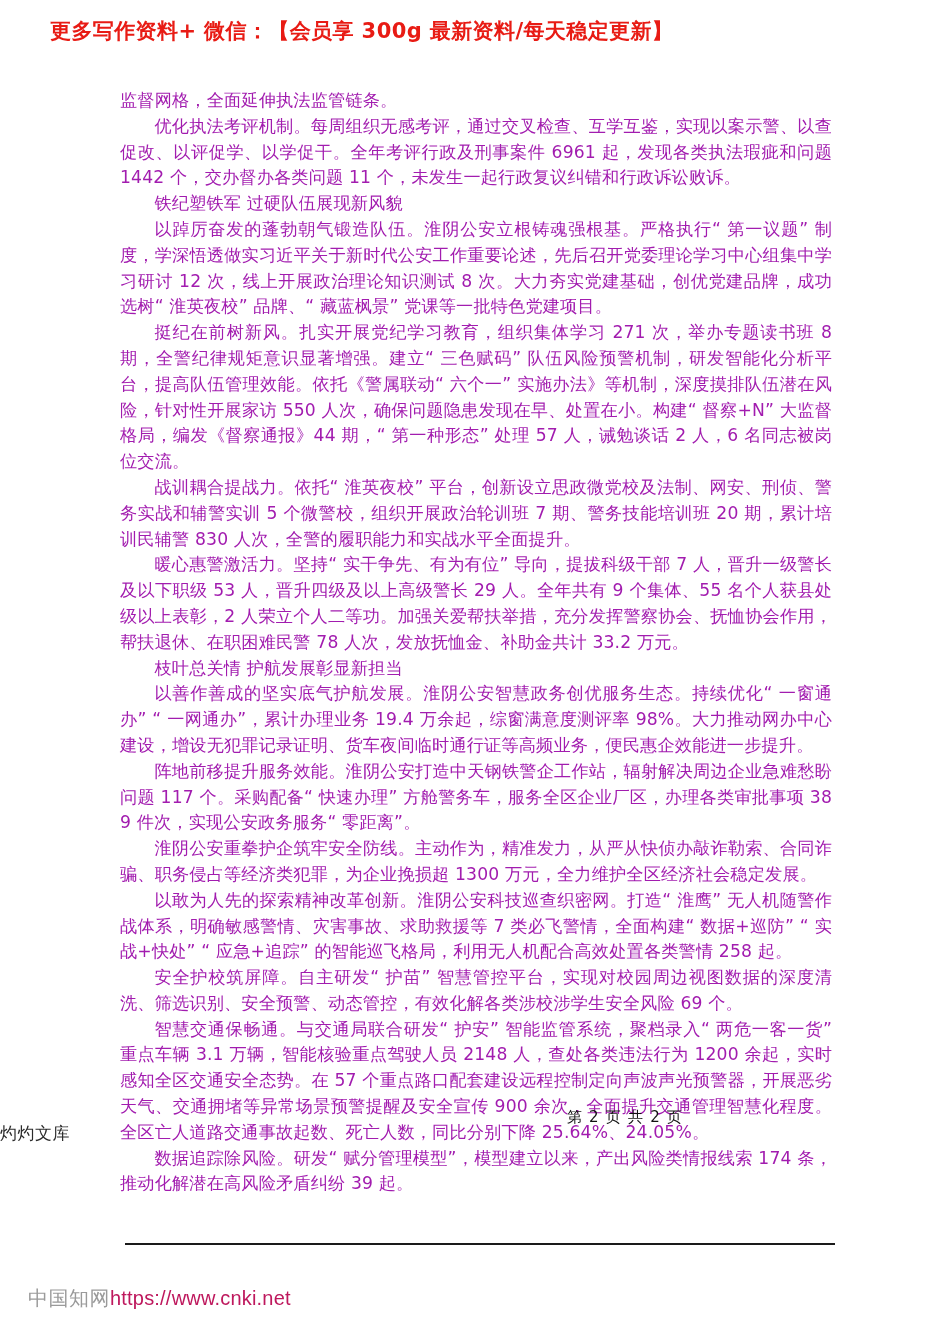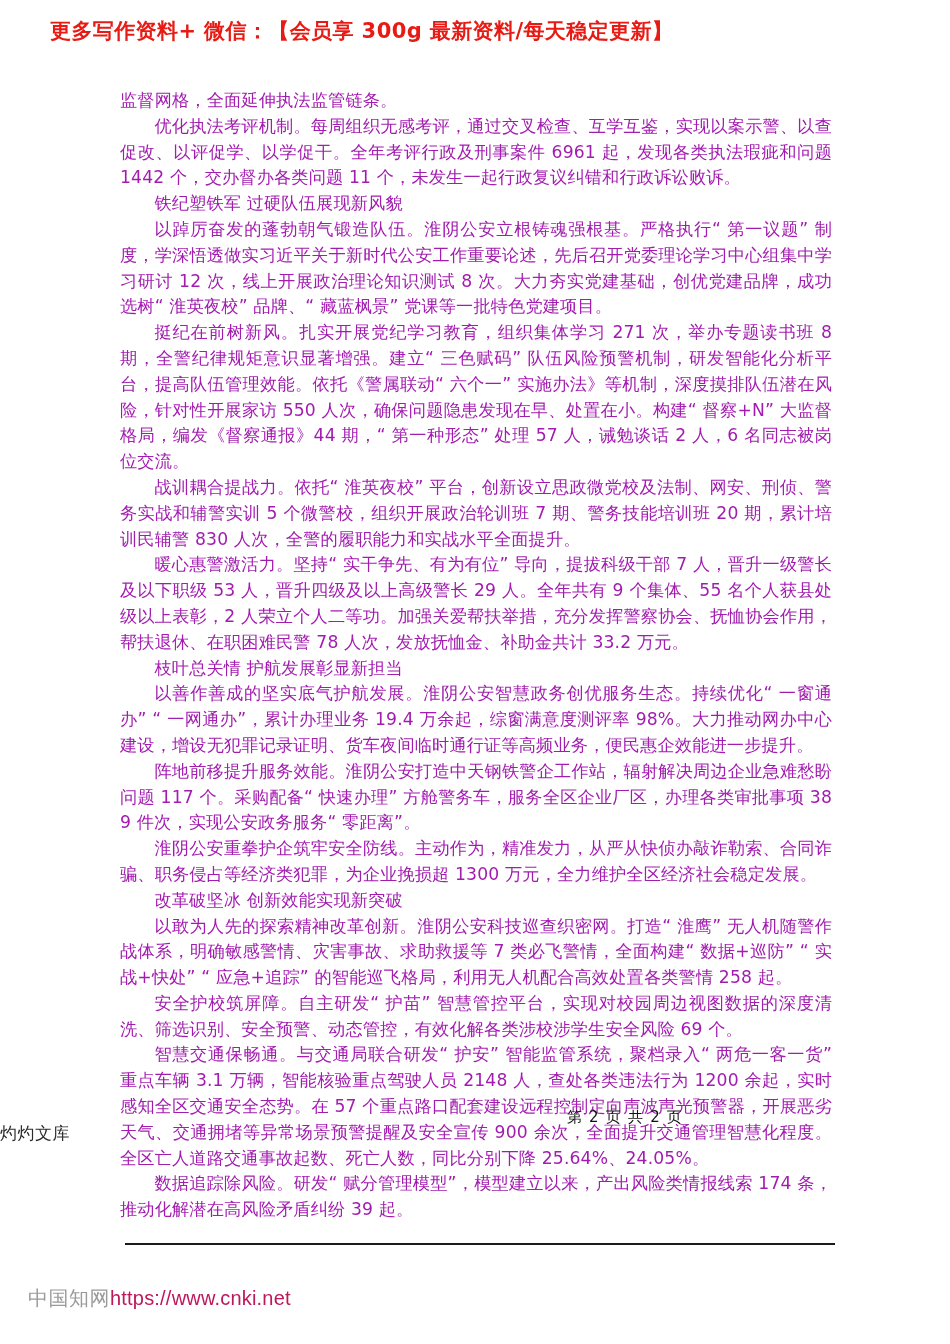--- a/index.html
+++ b/index.html
@@ -140,21 +140,20 @@
     <p class="para indent">优化执法考评机制。每周组织无感考评，通过交叉检查、互学互鉴，实现以案示警、以查促改、以评促学、以学促干。全年考评行政及刑事案件 6961 起，发现各类执法瑕疵和问题 1442 个，交办督办各类问题 11 个，未发生一起行政复议纠错和行政诉讼败诉。</p>
     <p class="para heading">铁纪塑铁军 过硬队伍展现新风貌</p>
     <p class="para indent">以踔厉奋发的蓬勃朝气锻造队伍。淮阴公安立根铸魂强根基。严格执行“ 第一议题” 制度，学深悟透做实习近平关于新时代公安工作重要论述，先后召开党委理论学习中心组集中学习研讨 12 次，线上开展政治理论知识测试 8 次。大力夯实党建基础，创优党建品牌，成功选树“ 淮英夜校” 品牌、“ 藏蓝枫景” 党课等一批特色党建项目。</p>
     <p class="para indent">挺纪在前树新风。扎实开展党纪学习教育，组织集体学习 271 次，举办专题读书班 8 期，全警纪律规矩意识显著增强。建立“ 三色赋码” 队伍风险预警机制，研发智能化分析平台，提高队伍管理效能。依托《警属联动“ 六个一” 实施办法》等机制，深度摸排队伍潜在风险，针对性开展家访 550 人次，确保问题隐患发现在早、处置在小。构建“ 督察+N” 大监督格局，编发《督察通报》44 期，“ 第一种形态” 处理 57 人，诫勉谈话 2 人，6 名同志被岗位交流。</p>
     <p class="para indent">战训耦合提战力。依托“ 淮英夜校” 平台，创新设立思政微党校及法制、网安、刑侦、警务实战和辅警实训 5 个微警校，组织开展政治轮训班 7 期、警务技能培训班 20 期，累计培训民辅警 830 人次，全警的履职能力和实战水平全面提升。</p>
     <p class="para indent">暖心惠警激活力。坚持“ 实干争先、有为有位” 导向，提拔科级干部 7 人，晋升一级警长及以下职级 53 人，晋升四级及以上高级警长 29 人。全年共有 9 个集体、55 名个人获县处级以上表彰，2 人荣立个人二等功。加强关爱帮扶举措，充分发挥警察协会、抚恤协会作用，帮扶退休、在职困难民警 78 人次，发放抚恤金、补助金共计 33.2 万元。</p>
     <p class="para heading">枝叶总关情 护航发展彰显新担当</p>
     <p class="para indent">以善作善成的坚实底气护航发展。淮阴公安智慧政务创优服务生态。持续优化“ 一窗通办” “ 一网通办”，累计办理业务 19.4 万余起，综窗满意度测评率 98%。大力推动网办中心建设，增设无犯罪记录证明、货车夜间临时通行证等高频业务，便民惠企效能进一步提升。</p>
     <p class="para indent">阵地前移提升服务效能。淮阴公安打造中天钢铁警企工作站，辐射解决周边企业急难愁盼问题 117 个。采购配备“ 快速办理” 方舱警务车，服务全区企业厂区，办理各类审批事项 389 件次，实现公安政务服务“ 零距离”。</p>
     <p class="para indent">淮阴公安重拳护企筑牢安全防线。主动作为，精准发力，从严从快侦办敲诈勒索、合同诈骗、职务侵占等经济类犯罪，为企业挽损超 1300 万元，全力维护全区经济社会稳定发展。</p>
-    <p class="para heading">改革破坚冰 创新效能实现新突破</p>
     <p class="para indent">以敢为人先的探索精神改革创新。淮阴公安科技巡查织密网。打造“ 淮鹰” 无人机随警作战体系，明确敏感警情、灾害事故、求助救援等 7 类必飞警情，全面构建“ 数据+巡防” “ 实战+快处” “ 应急+追踪” 的智能巡飞格局，利用无人机配合高效处置各类警情 258 起。</p>
     <p class="para indent">安全护校筑屏障。自主研发“ 护苗” 智慧管控平台，实现对校园周边视图数据的深度清洗、筛选识别、安全预警、动态管控，有效化解各类涉校涉学生安全风险 69 个。</p>
     <p class="para indent">智慧交通保畅通。与交通局联合研发“ 护安” 智能监管系统，聚档录入“ 两危一客一货” 重点车辆 3.1 万辆，智能核验重点驾驶人员 2148 人，查处各类违法行为 1200 余起，实时感知全区交通安全态势。在 57 个重点路口配套建设远程控制定向声波声光预警器，开展恶劣天气、交通拥堵等异常场景预警提醒及安全宣传 900 余次，全面提升交通管理智慧化程度。全区亡人道路交通事故起数、死亡人数，同比分别下降 25.64%、24.05%。</p>
     <p class="para indent">数据追踪除风险。研发“ 赋分管理模型”，模型建立以来，产出风险类情报线索 174 条，推动化解潜在高风险矛盾纠纷 39 起。</p>
   </div>
 </div>
 
 <div class="page-number">
   <span class="pn-inner">第 2 页 共 2 页</span>
 </div>

